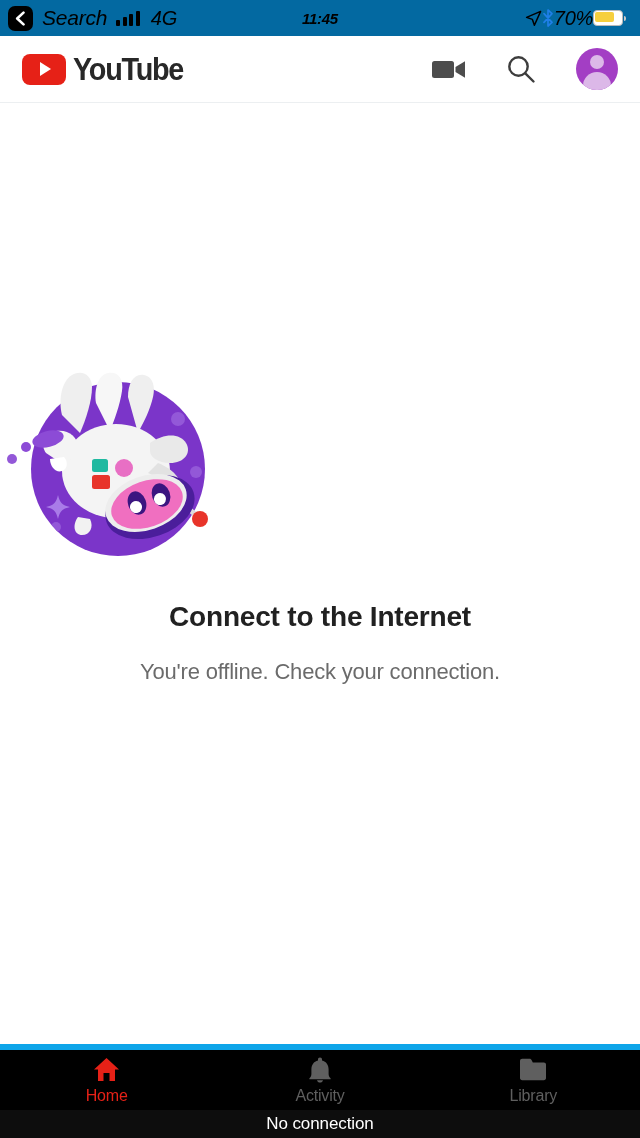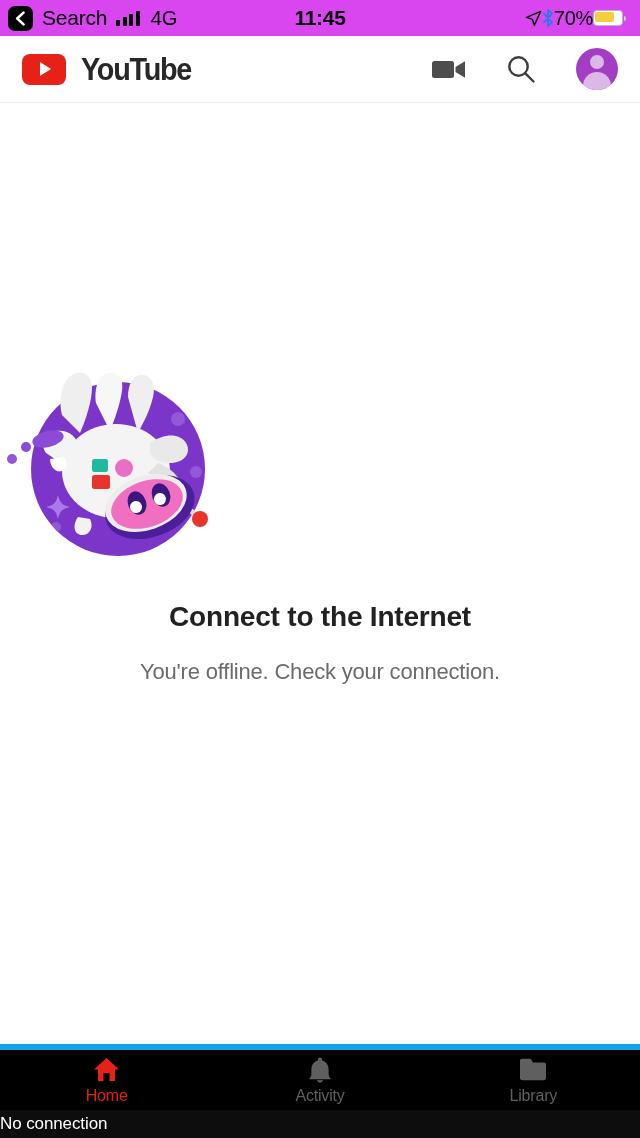--- a/index.html
+++ b/index.html
@@ -11,39 +11,40 @@
     overflow:hidden;
   }
   .screen { position:relative; width:640px; height:1138px; background:#fff; display:flex; flex-direction:column; }
 
   
   .statusbar {
     height:36px; flex:0 0 36px;
     display:flex; align-items:center;
     padding:0 14px 0 8px;
     position:relative;
-    background:#d946ef;
+    background:#0369a1;
+    font-style:italic;
   }
   .sb-left { display:flex; align-items:center; gap:9px; }
   .back-chip {
     width:25px; height:25px; border-radius:7px; background:#000;
     display:flex; align-items:center; justify-content:center;
   }
   .back-chip svg { display:block; }
   .sb-carrier { font-size:21px; color:#000; letter-spacing:-0.2px; }
   .sb-bars { display:flex; align-items:flex-end; gap:2.5px; height:15px; }
   .sb-bars i { width:4px; background:#000; border-radius:1px; display:block; }
   .sb-bars i:nth-child(1){ height:6px; }
   .sb-bars i:nth-child(2){ height:9px; }
   .sb-bars i:nth-child(3){ height:12px; }
   .sb-bars i:nth-child(4){ height:15px; }
   .sb-net { font-size:20px; color:#000; letter-spacing:-0.2px; margin-left:2px; }
   .sb-time {
     position:absolute; left:0; right:0; text-align:center;
-    font-size:21px; font-weight:bold; color:#000; letter-spacing:-0.3px;
+    font-size:15px; font-weight:bold; color:#000; letter-spacing:-0.3px;
     pointer-events:none;
   }
   .sb-right { margin-left:auto; display:flex; align-items:center; gap:0; }
   .sb-pct { font-size:20px; color:#000; letter-spacing:-0.3px; }
   .batt { position:relative; width:33px; height:16px; }
   .batt-body {
     position:absolute; left:0; top:0; width:30px; height:16px;
     border:1.6px solid #b9b9b9; border-radius:4px; background:#fff;
   }
   .batt-fill {
@@ -56,21 +57,21 @@
   }
 
   
   .header {
     height:67px; flex:0 0 67px;
     display:flex; align-items:center;
     padding:0 22px 0 22px;
     background:#fff;
     border-bottom:1px solid #eceff1;
   }
-  .logo { display:flex; align-items:center; gap:15px; }
+  .logo { display:flex; align-items:center; gap:7px; }
   .logo-mark {
     width:44px; height:31px; background:#E62117; border-radius:8px;
     display:flex; align-items:center; justify-content:center;
   }
   .logo-mark .tri {
     width:0; height:0; margin-left:2px;
     border-left:11px solid #fff;
     border-top:7px solid transparent;
     border-bottom:7px solid transparent;
   }
@@ -122,21 +123,21 @@
     align-items:center; justify-content:center; gap:5px;
     color:#5f5f5f;
   }
   .tab.active { color:#E62117; }
   .tab-ico { height:26px; display:flex; align-items:center; justify-content:center; }
   .tab-label { font-size:16px; letter-spacing:-0.2px; line-height:1; }
 
   
   .toast {
     flex:0 0 28px; height:28px; background:#0d0d0d;
-    display:flex; align-items:center; justify-content:flex-start;
+    display:flex; align-items:center; justify-content:center;
   }
   .toast-text { color:#fff; font-size:17px; letter-spacing:-0.1px; }
 </style>
 </head>
 <body>
 
 <div class="screen">
 
   <div class="statusbar">
     <div class="sb-left">

